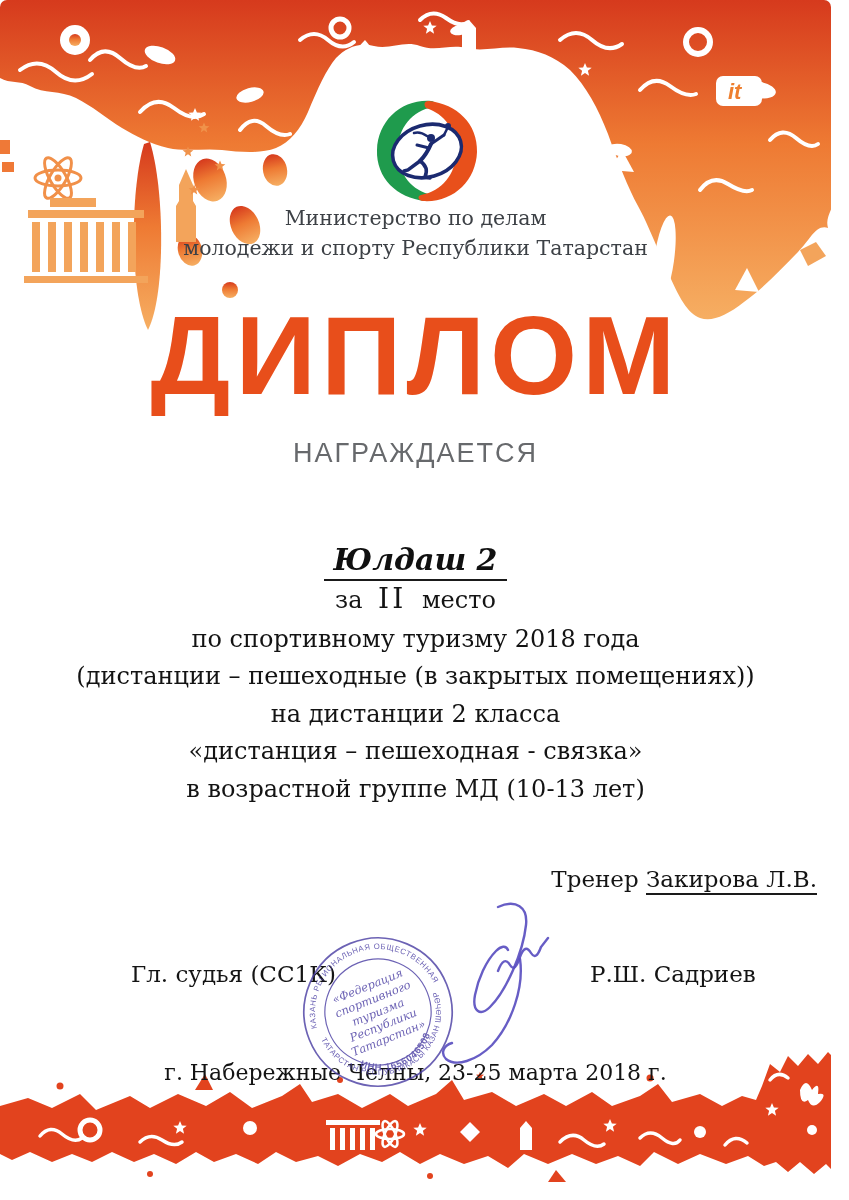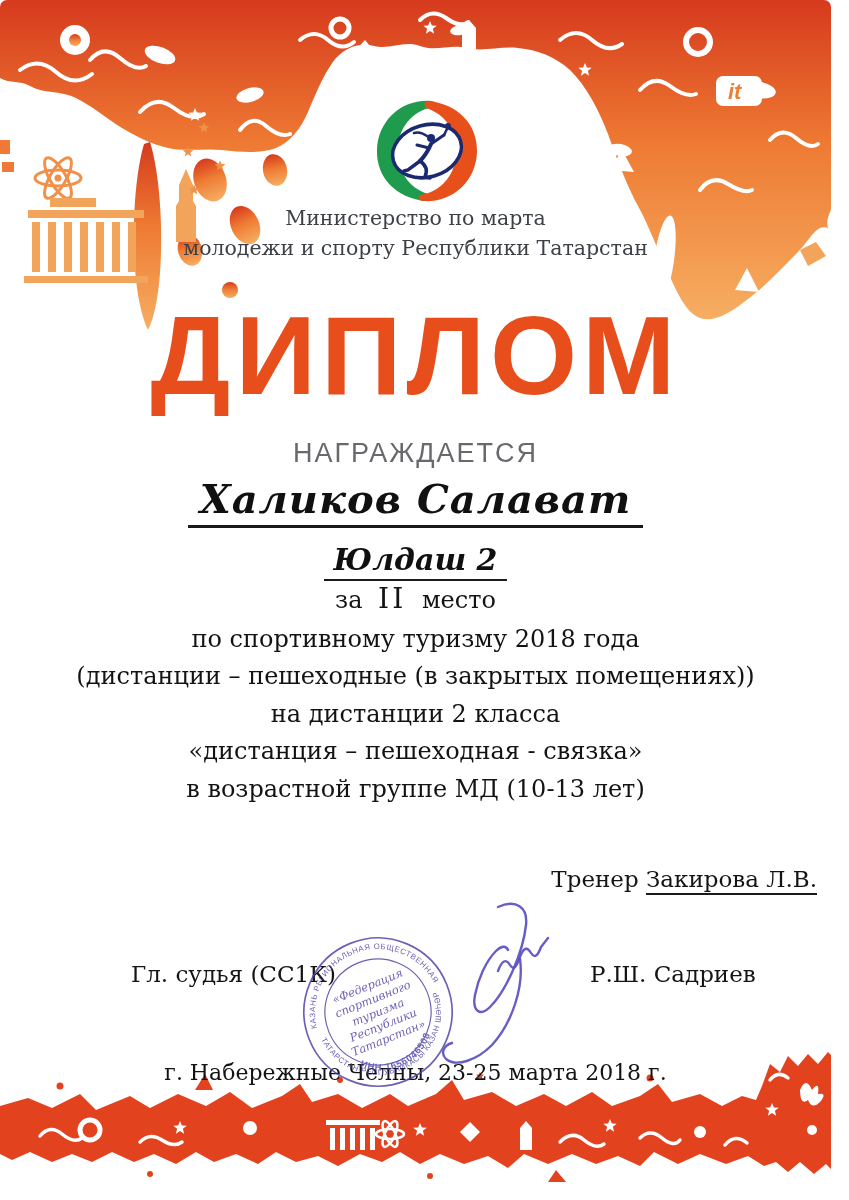--- a/index.html
+++ b/index.html
@@ -150,30 +150,27 @@
       <path d="M73,37 l3,-6" stroke-width="2.5"></path>
       <circle cx="77" cy="28" r="3" fill="#1b2a70" stroke="none"></circle>
       <path d="M60,46 C57,53 54,58 49,63" stroke-width="4"></path>
       <path d="M58,50 L46,47" stroke-width="3"></path>
       <path d="M49,63 L37,72 l-4,1" stroke-width="3.5"></path>
       <path d="M49,63 C55,67 57,72 54,79 l5,1" stroke-width="3.5"></path>
     </g>
   </svg>
 
   <div class="abs cen ministry z2">
-    <div>Министерство по марта</div>
+    <div>Министерство по делам</div>
     <div>молодежи и спорту Республики Татарстан</div>
   </div>
 
   <div class="abs cen diploma z2">ДИПЛОМ</div>
   <div class="abs cen awarded z2">НАГРАЖДАЕТСЯ</div>
 
-  <div class="abs cen rname z2">
-    <span class="ul">Халиков Салават</span>
-  </div>
   <div class="abs cen team z2">
     <span class="ul">Юлдаш 2</span>
   </div>
 
   <div class="abs cen place z2">
     <span>за</span>
     <span class="num">II</span>
     <span>место</span>
   </div>
 

